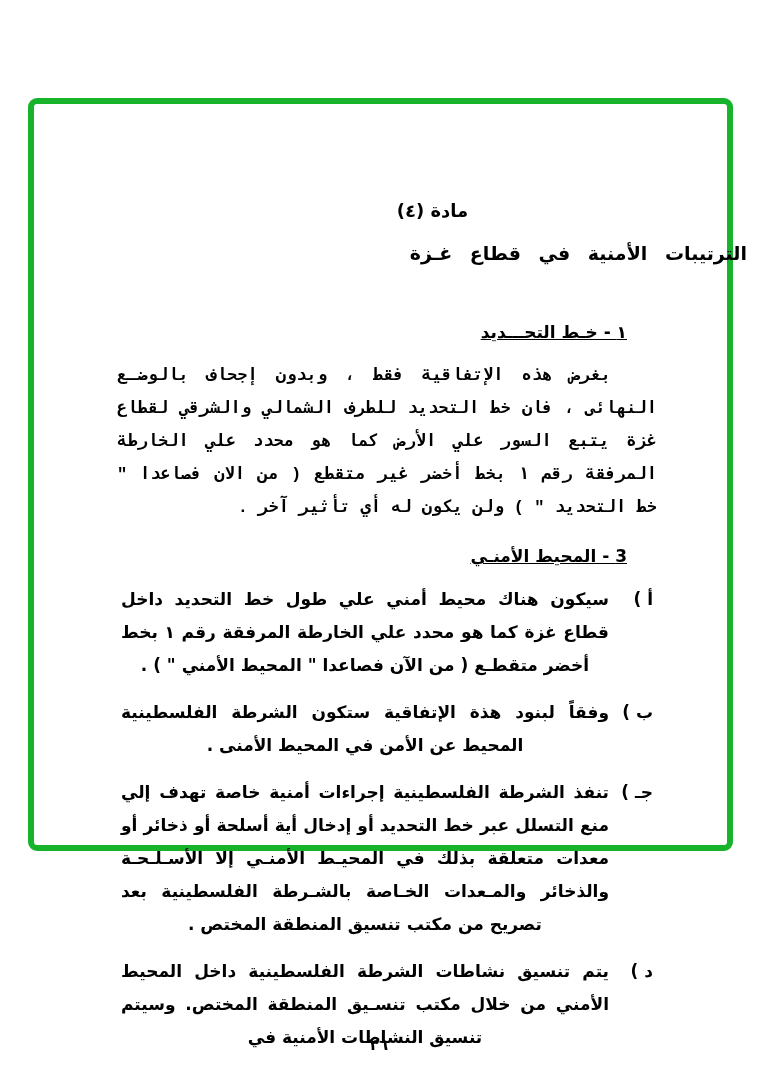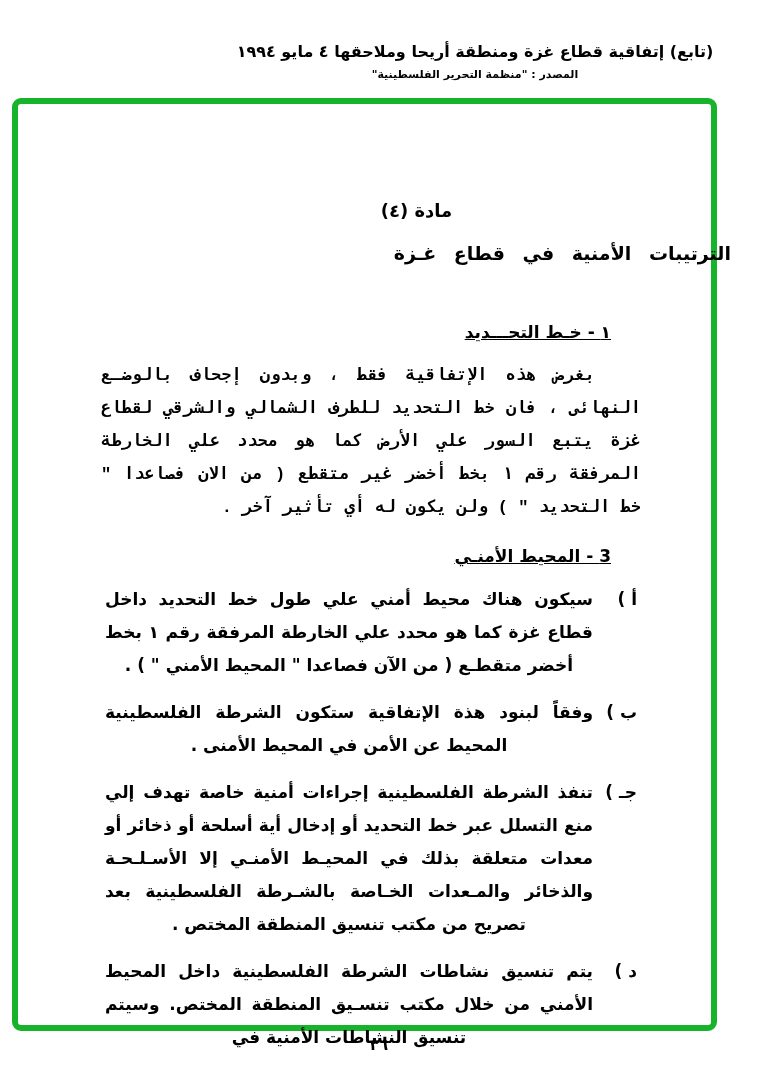--- a/index.html
+++ b/index.html
@@ -31,24 +31,24 @@
   }
   .header-source {
     font-size: 11px;
     font-weight: bold;
     margin-top: 7px;
     white-space: nowrap;
   }
   
   .frame {
     position: absolute;
-    left: 12px;
+    left: 28px;
     top: 98px;
     width: 705px;
-    height: 933px;
+    height: 753px;
     box-sizing: border-box;
     border: 6px solid var(--frame-green, #17b32b);
     border-radius: 9px;
     background: #ffffff;
   }
   .article-title {
     position: absolute;
     top: 96px;
     left: 0; right: 0;
     text-align: center;
@@ -120,24 +120,20 @@
     font-weight: bold;
     letter-spacing: 6px;
     direction: ltr;
   }
 </style>
 </head>
 <body>
 
 <div class="page">
 
-  <div class="page-header">
-    <div class="header-title">(تابع) إتفاقية قطاع غزة ومنطقة أريحا وملاحقها ٤ مايو ١٩٩٤</div>
-    <div class="header-source">المصدر :  "منظمة التحرير الفلسطينية"</div>
-  </div>
 
   <div class="frame">
 
     <div class="article-title">مادة (٤)</div>
 
     <div class="article-subtitle">الترتيبات الأمنية في قطاع غـزة</div>
 
     <div class="content">
 
       <div class="section">

